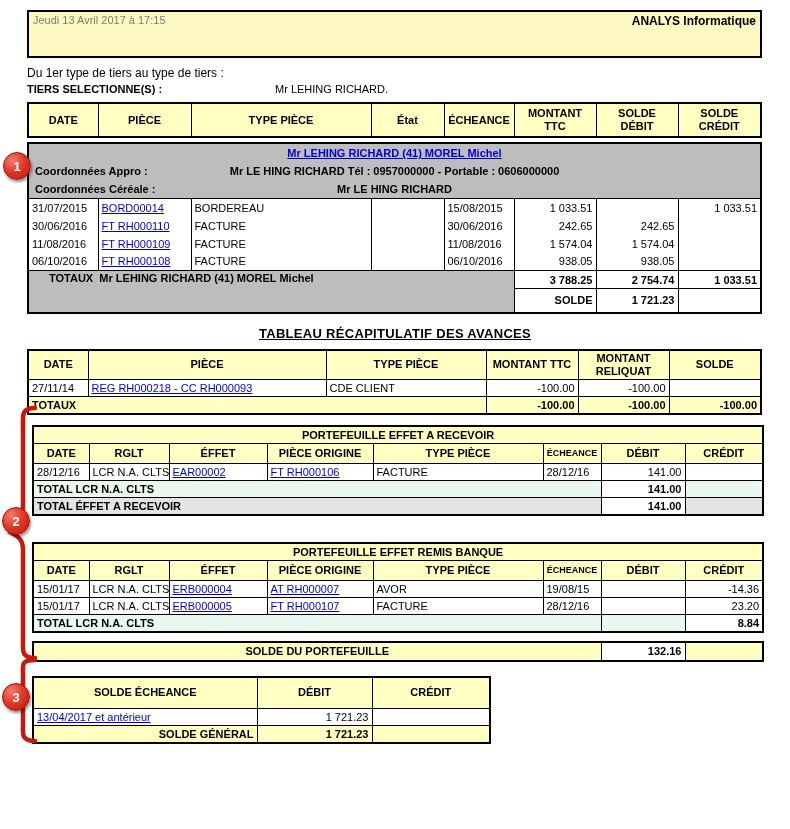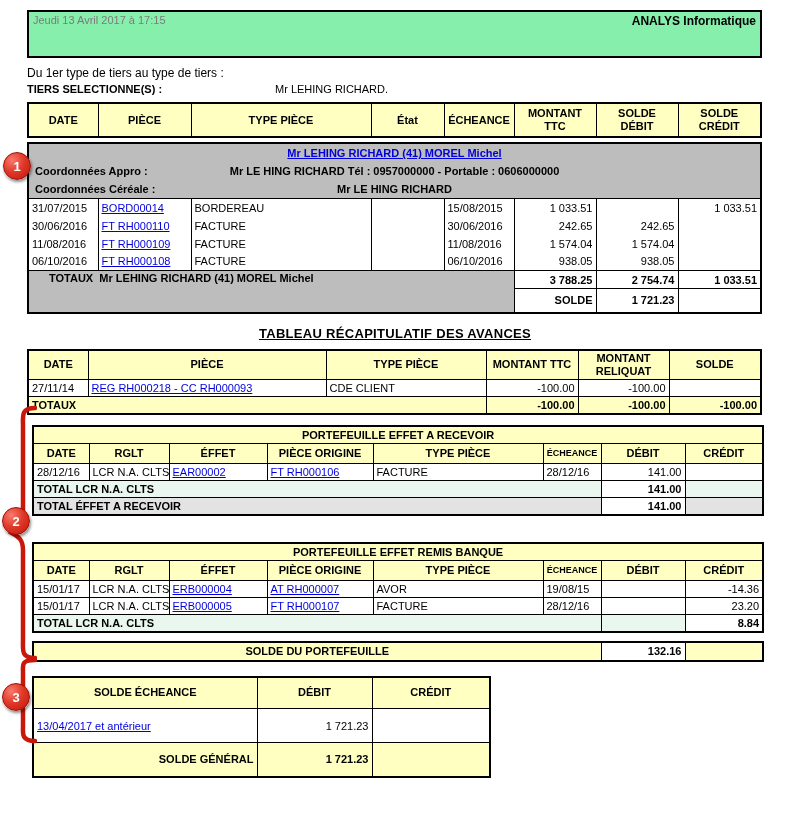--- a/index.html
+++ b/index.html
@@ -5,21 +5,21 @@
   html,body{margin:0;padding:0;}
   body{
     width:790px;height:829px;background:#fff;position:relative;
     font-family:"Liberation Sans",sans-serif;color:#000;overflow:hidden;
   }
   .page{position:absolute;inset:0;}
 
   
   .banner{
     position:relative;margin:10px 28px 0 27px;height:48px;
-    background:#86efac;border:2px solid #000;box-sizing:border-box;
+    background:#fef9c3;border:2px solid #000;box-sizing:border-box;
   }
   .banner .dt{position:absolute;left:4px;top:2px;font-size:11px;color:#7b7b7b;}
   .banner .co{position:absolute;right:4px;top:2px;font-size:12px;font-weight:bold;}
   .banner .ti{
     position:absolute;left:0;right:0;top:20px;text-align:center;
     font-size:15px;font-weight:bold;text-decoration:underline;letter-spacing:.5px;
   }
 
   .line-range{margin:8px 0 0 27px;font-size:12px;}
   .line-tiers{position:relative;margin:3px 0 0 27px;font-size:11px;font-weight:bold;height:14px;}
@@ -67,21 +67,21 @@
   .pt th{height:20px;text-align:center;vertical-align:middle;}
   .pt td{height:17px;}
   .small-head{font-size:9px;}
 
   .solde-pf{margin:8px 0 12px 32px;width:730px;border:2px solid #000;}
   .solde-pf td{height:19px;}
 
   
   .t4{margin:14px 0 0 32px;width:457px;border:2px solid #000;}
   .t4 th{height:32px;text-align:center;vertical-align:middle;}
-  .t4 td{height:34px;}
+  .t4 td{height:17px;}
 
   
   .badge{
     position:absolute;width:26px;height:26px;border-radius:50%;
     background:radial-gradient(circle at 32% 28%, #f87a6e 0%, #e03a2a 45%, #c01508 100%);
     border:1px solid #9d1005;color:#fff;font-size:13px;font-weight:bold;
     display:flex;align-items:center;justify-content:center;
     box-shadow:1px 2px 3px rgba(0,0,0,.45);z-index:5;
   }
   .brace{position:absolute;z-index:4;}

